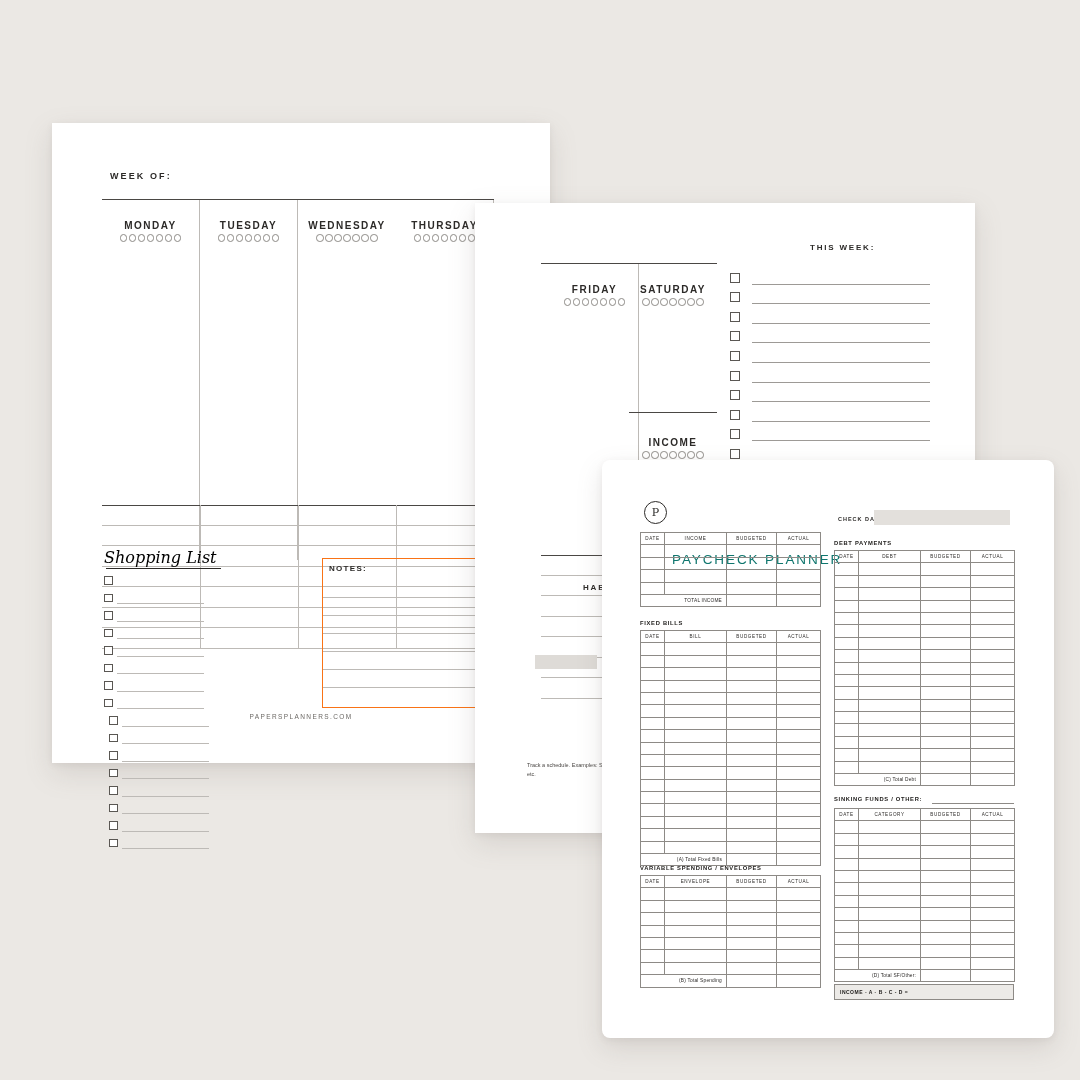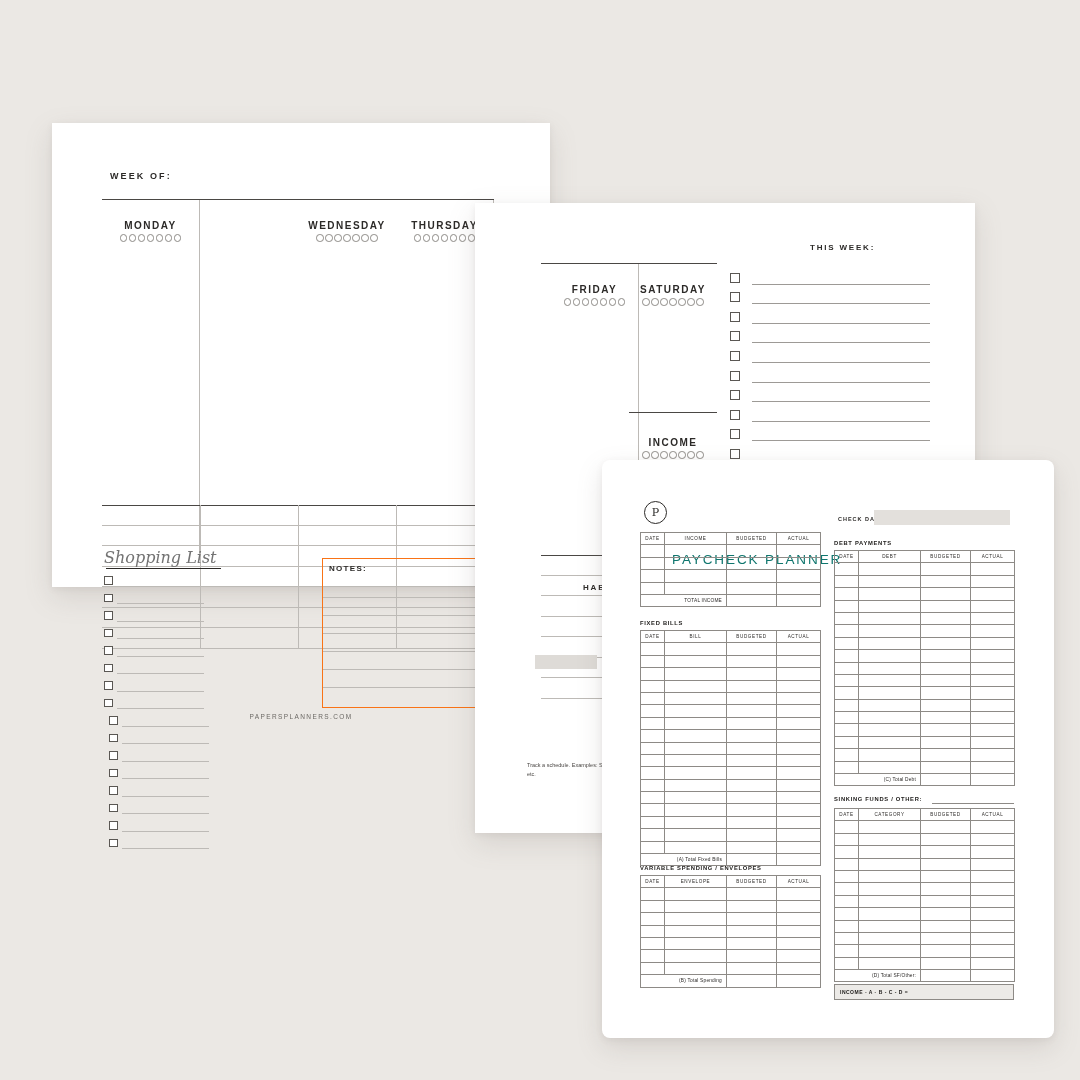--- a/index.html
+++ b/index.html
@@ -24,21 +24,21 @@
     position: absolute;
     background: #ffffff;
     box-shadow: 0 10px 26px rgba(120,112,104,0.18), 0 2px 6px rgba(120,112,104,0.10);
   }
 
   
   #sheet-weekly {
     left: 52px;
     top: 123px;
     width: 498px;
-    height: 464px;
+    height: 640px;
     z-index: 1;
   }
   .wk-title {
     position: absolute;
     left: 58px;
     top: 48px;
     font-size: 9px;
     letter-spacing: 2.1px;
     color: #2c2a28;
     font-weight: 600;
@@ -107,21 +107,21 @@
   }
 
   
   .shop-title {
     position: absolute;
     left: 52px;
     top: 425px;
     font-family: "DejaVu Serif", serif;
     font-style: italic;
     font-size: 16px;
-    color: #737373;
+    color: #000000;
   }
   .shop-title::after {
     content: "";
     position: absolute;
     left: 2px;
     right: -4px;
     bottom: -2px;
     height: 1px;
     background: #2b2926;
   }
@@ -412,20 +412,32 @@
 
 <div class="stage">
 
   <div class="sheet" id="sheet-weekly">
 
     <div class="wk-title">WEEK OF:</div>
 
     <div class="wk-grid">
       <div class="wk-col wk-col-0">
         <div class="wk-day">MONDAY</div>
+        <div class="wk-dots">
+            <i></i>
+            <i></i>
+            <i></i>
+            <i></i>
+            <i></i>
+            <i></i>
+            <i></i>
+          </div>
+      </div>
+      <div class="wk-col wk-col-1">
+        <div class="wk-day">TUESDAY</div>
         <div class="wk-dots">
             <i></i>
             <i></i>
             <i></i>
             <i></i>
             <i></i>
             <i></i>
             <i></i>
           </div>
       </div>

